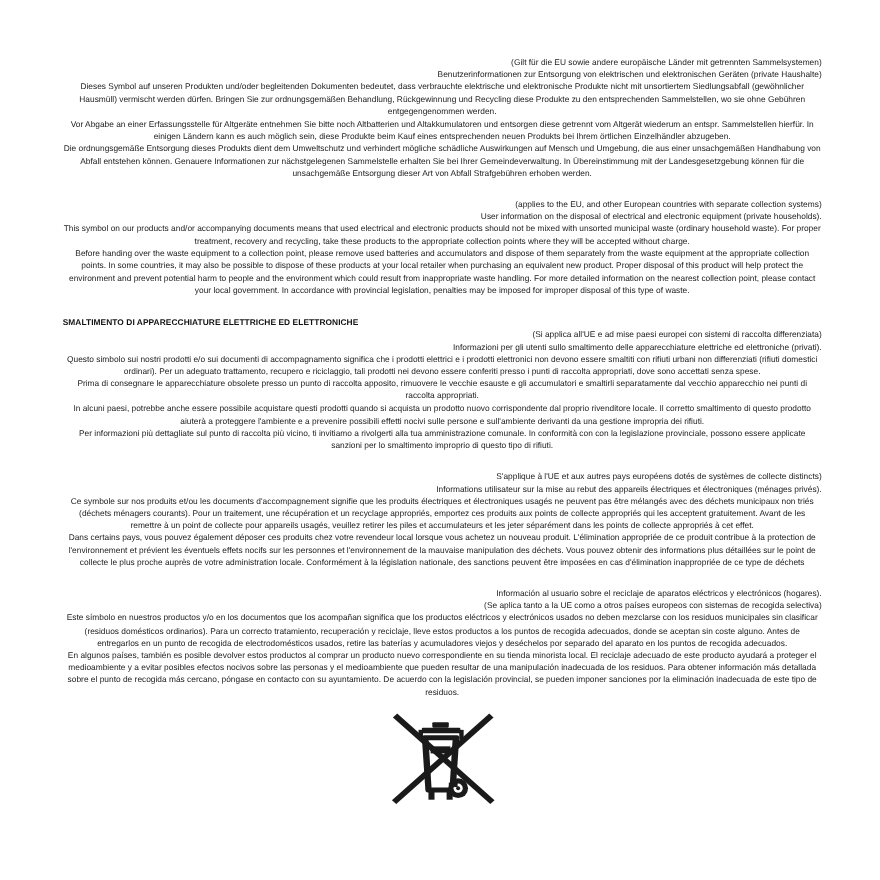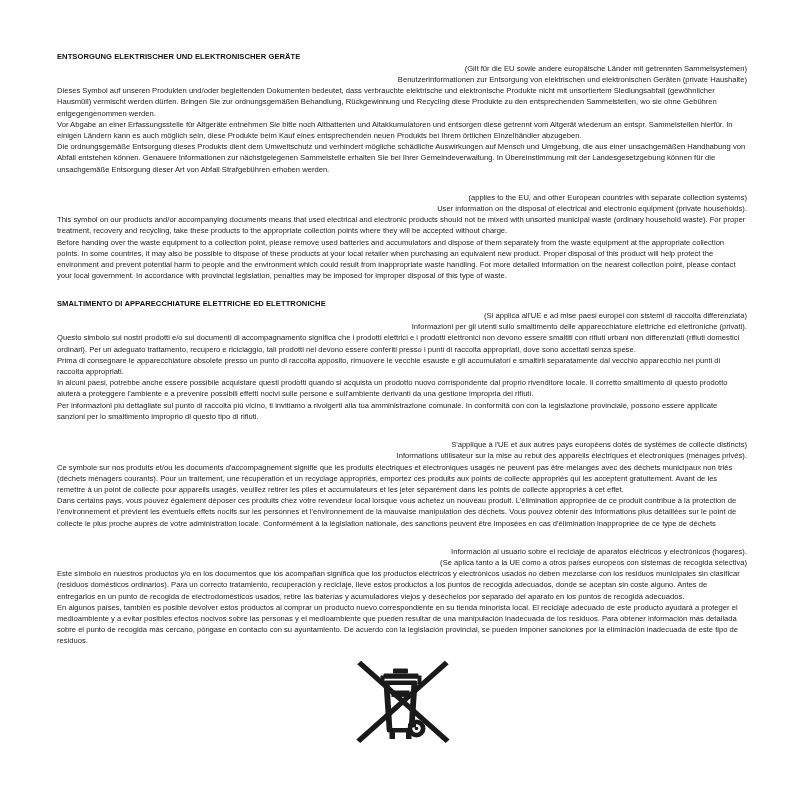--- a/index.html
+++ b/index.html
@@ -50,40 +50,39 @@
     white-space: nowrap;
     text-align: right;
   }
   .sec-para {
     font-size: 7.6px;
     font-weight: normal;
     line-height: 11.2px;
     letter-spacing: 0.005px;
     margin: 0;
     color: #1c1c1c;
-    text-align: left;
+    text-align: center;
   }
   .symbol-wrap {
     width: 100%;
     display: flex;
     justify-content: center;
     align-items: flex-start;
     margin-top: 12px;
   }
   .weee-symbol {
     display: block;
   }
 </style>
 </head>
 <body>
 
 <div class="page">
   <div class="doc-body" id="sections-root">
       <div class="lang-section">
-        <p class="sec-heading">ENTSORGUNG ELEKTRISCHER UND ELEKTRONISCHER GERÄTE</p>
         <p class="sec-line">(Gilt für die EU sowie andere europäische Länder mit getrennten Sammelsystemen)</p>
         <p class="sec-line">Benutzerinformationen zur Entsorgung von elektrischen und elektronischen Geräten (private Haushalte)</p>
         <p class="sec-para">Dieses Symbol auf unseren Produkten und/oder begleitenden Dokumenten bedeutet, dass verbrauchte elektrische und elektronische Produkte nicht mit unsortiertem Siedlungsabfall (gewöhnlicher Hausmüll) vermischt werden dürfen. Bringen Sie zur ordnungsgemäßen Behandlung, Rückgewinnung und Recycling diese Produkte zu den entsprechenden Sammelstellen, wo sie ohne Gebühren entgegengenommen werden.</p>
         <p class="sec-para">Vor Abgabe an einer Erfassungsstelle für Altgeräte entnehmen Sie bitte noch Altbatterien und Altakkumulatoren und entsorgen diese getrennt vom Altgerät wiederum an entspr. Sammelstellen hierfür. In einigen Ländern kann es auch möglich sein, diese Produkte beim Kauf eines entsprechenden neuen Produkts bei Ihrem örtlichen Einzelhändler abzugeben.</p>
         <p class="sec-para">Die ordnungsgemäße Entsorgung dieses Produkts dient dem Umweltschutz und verhindert mögliche schädliche Auswirkungen auf Mensch und Umgebung, die aus einer unsachgemäßen Handhabung von Abfall entstehen können. Genauere Informationen zur nächstgelegenen Sammelstelle erhalten Sie bei Ihrer Gemeindeverwaltung. In Übereinstimmung mit der Landesgesetzgebung können für die unsachgemäße Entsorgung dieser Art von Abfall Strafgebühren erhoben werden.</p>
       </div>
       <div class="lang-section">
         <p class="sec-line">(applies to the EU, and other European countries with separate collection systems)</p>
         <p class="sec-line">User information on the disposal of electrical and electronic equipment (private households).</p>
         <p class="sec-para">This symbol on our products and/or accompanying documents means that used electrical and electronic products should not be mixed with unsorted municipal waste (ordinary household waste). For proper treatment, recovery and recycling, take these products to the appropriate collection points where they will be accepted without charge.</p>

